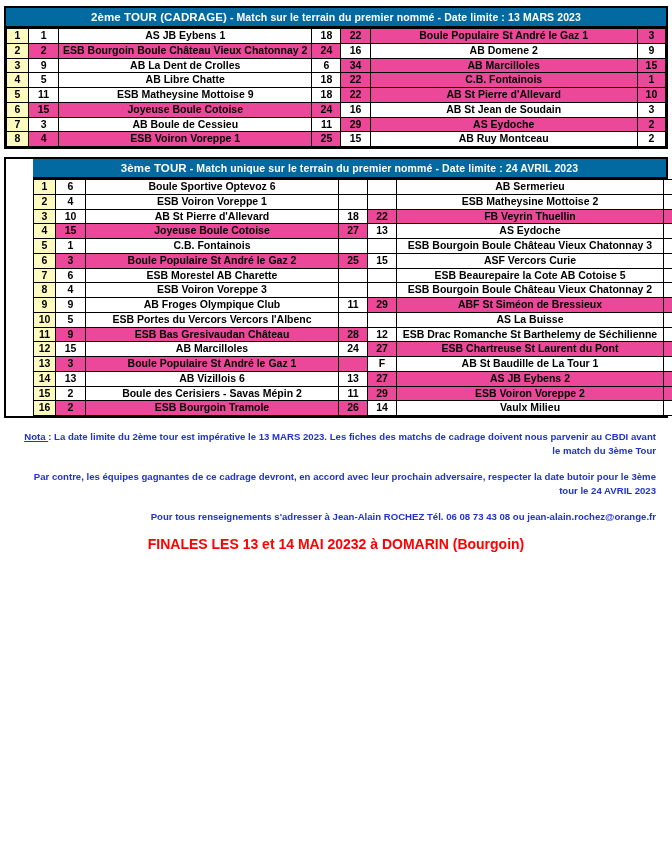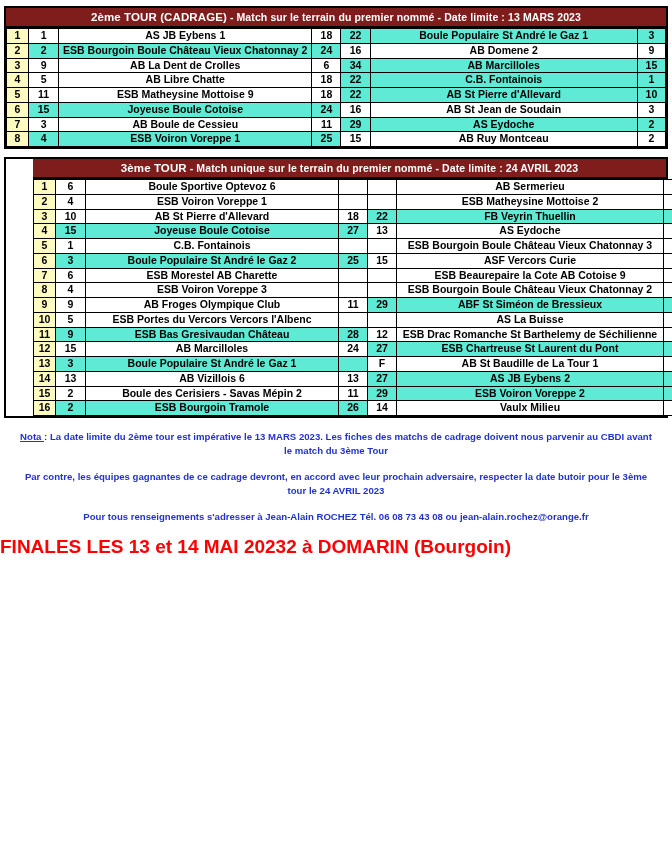--- a/index.html
+++ b/index.html
@@ -24,21 +24,21 @@
   .tour-block {
     margin: 0 4px;
     border: 2px solid #000000;
     background: #ffffff;
     box-sizing: border-box;
   }
   .block-1 { margin-top: 6px; }
   .block-2 { margin-top: 8px; padding-left: 27px; }
 
   .tour-title {
-    background: #7f1d1d;
+    background: #0369a1;
     color: #ffffff;
     font-weight: bold;
     text-align: center;
     font-size: 10.5px;
     padding: 3px 0 3px 0;
     border-bottom: 2px solid #000000;
     letter-spacing: 0.1px;
   }
   .tour-title .t-main { font-size: 11.5px; }
 
@@ -69,42 +69,43 @@
   .c-team2 { width: 267px; }
   .c-seed2 { width: 28px;  }
 
   
   td.idx {
     background: #fdfbbf;
     color: #2233bb;
     font-weight: bold;
     font-size: 11px;
   }
-  td.yellow { background: #5eead4; }
+  td.yellow { background: #ec4899; }
   td.white  { background: #ffffff; }
   td.red    { color: #ff0000; }
   td.blk    { color: #000000; }
 
   
   .notes {
     margin-top: 12px;
-    text-align: center;
+    text-align: right;
     color: #2233cc;
     font-size: 9.6px;
     font-weight: bold;
     line-height: 1.45;
     padding: 0 16px;
   }
   .notes p { margin: 0 0 12px 0; }
   .notes .nota-label {
     text-decoration: underline;
   }
   .finale {
+    text-align: center;
     color: #ff0000;
-    font-size: 19px;
+    font-size: 14px;
     font-weight: bold;
     margin-top: 6px;
   }
 </style>
 </head>
 <body>
 
 <div class="page">
 
   <div class="tour-block block-1">
@@ -266,21 +267,21 @@
             <td class="white blk">15</td>
             <td class="white blk">ASF Vercors Curie</td>
             <td class="white blk">1</td>
           </tr>
           <tr>
             <td class="idx">7</td>
             <td class="white blk">6</td>
             <td class="white blk">ESB Morestel AB Charette</td>
             <td class="white blk"></td>
             <td class="white blk"></td>
-            <td class="white blk">ESB Beaurepaire la Cote AB Cotoise 9</td>
+            <td class="white blk">ESB Beaurepaire la Cote AB Cotoise 5</td>
             <td class="white blk">15</td>
           </tr>
           <tr>
             <td class="idx">8</td>
             <td class="white blk">4</td>
             <td class="white blk">ESB Voiron Voreppe 3</td>
             <td class="white blk"></td>
             <td class="white blk"></td>
             <td class="white blk">ESB Bourgoin  Boule Château Vieux Chatonnay 2</td>
             <td class="white blk">2</td>

